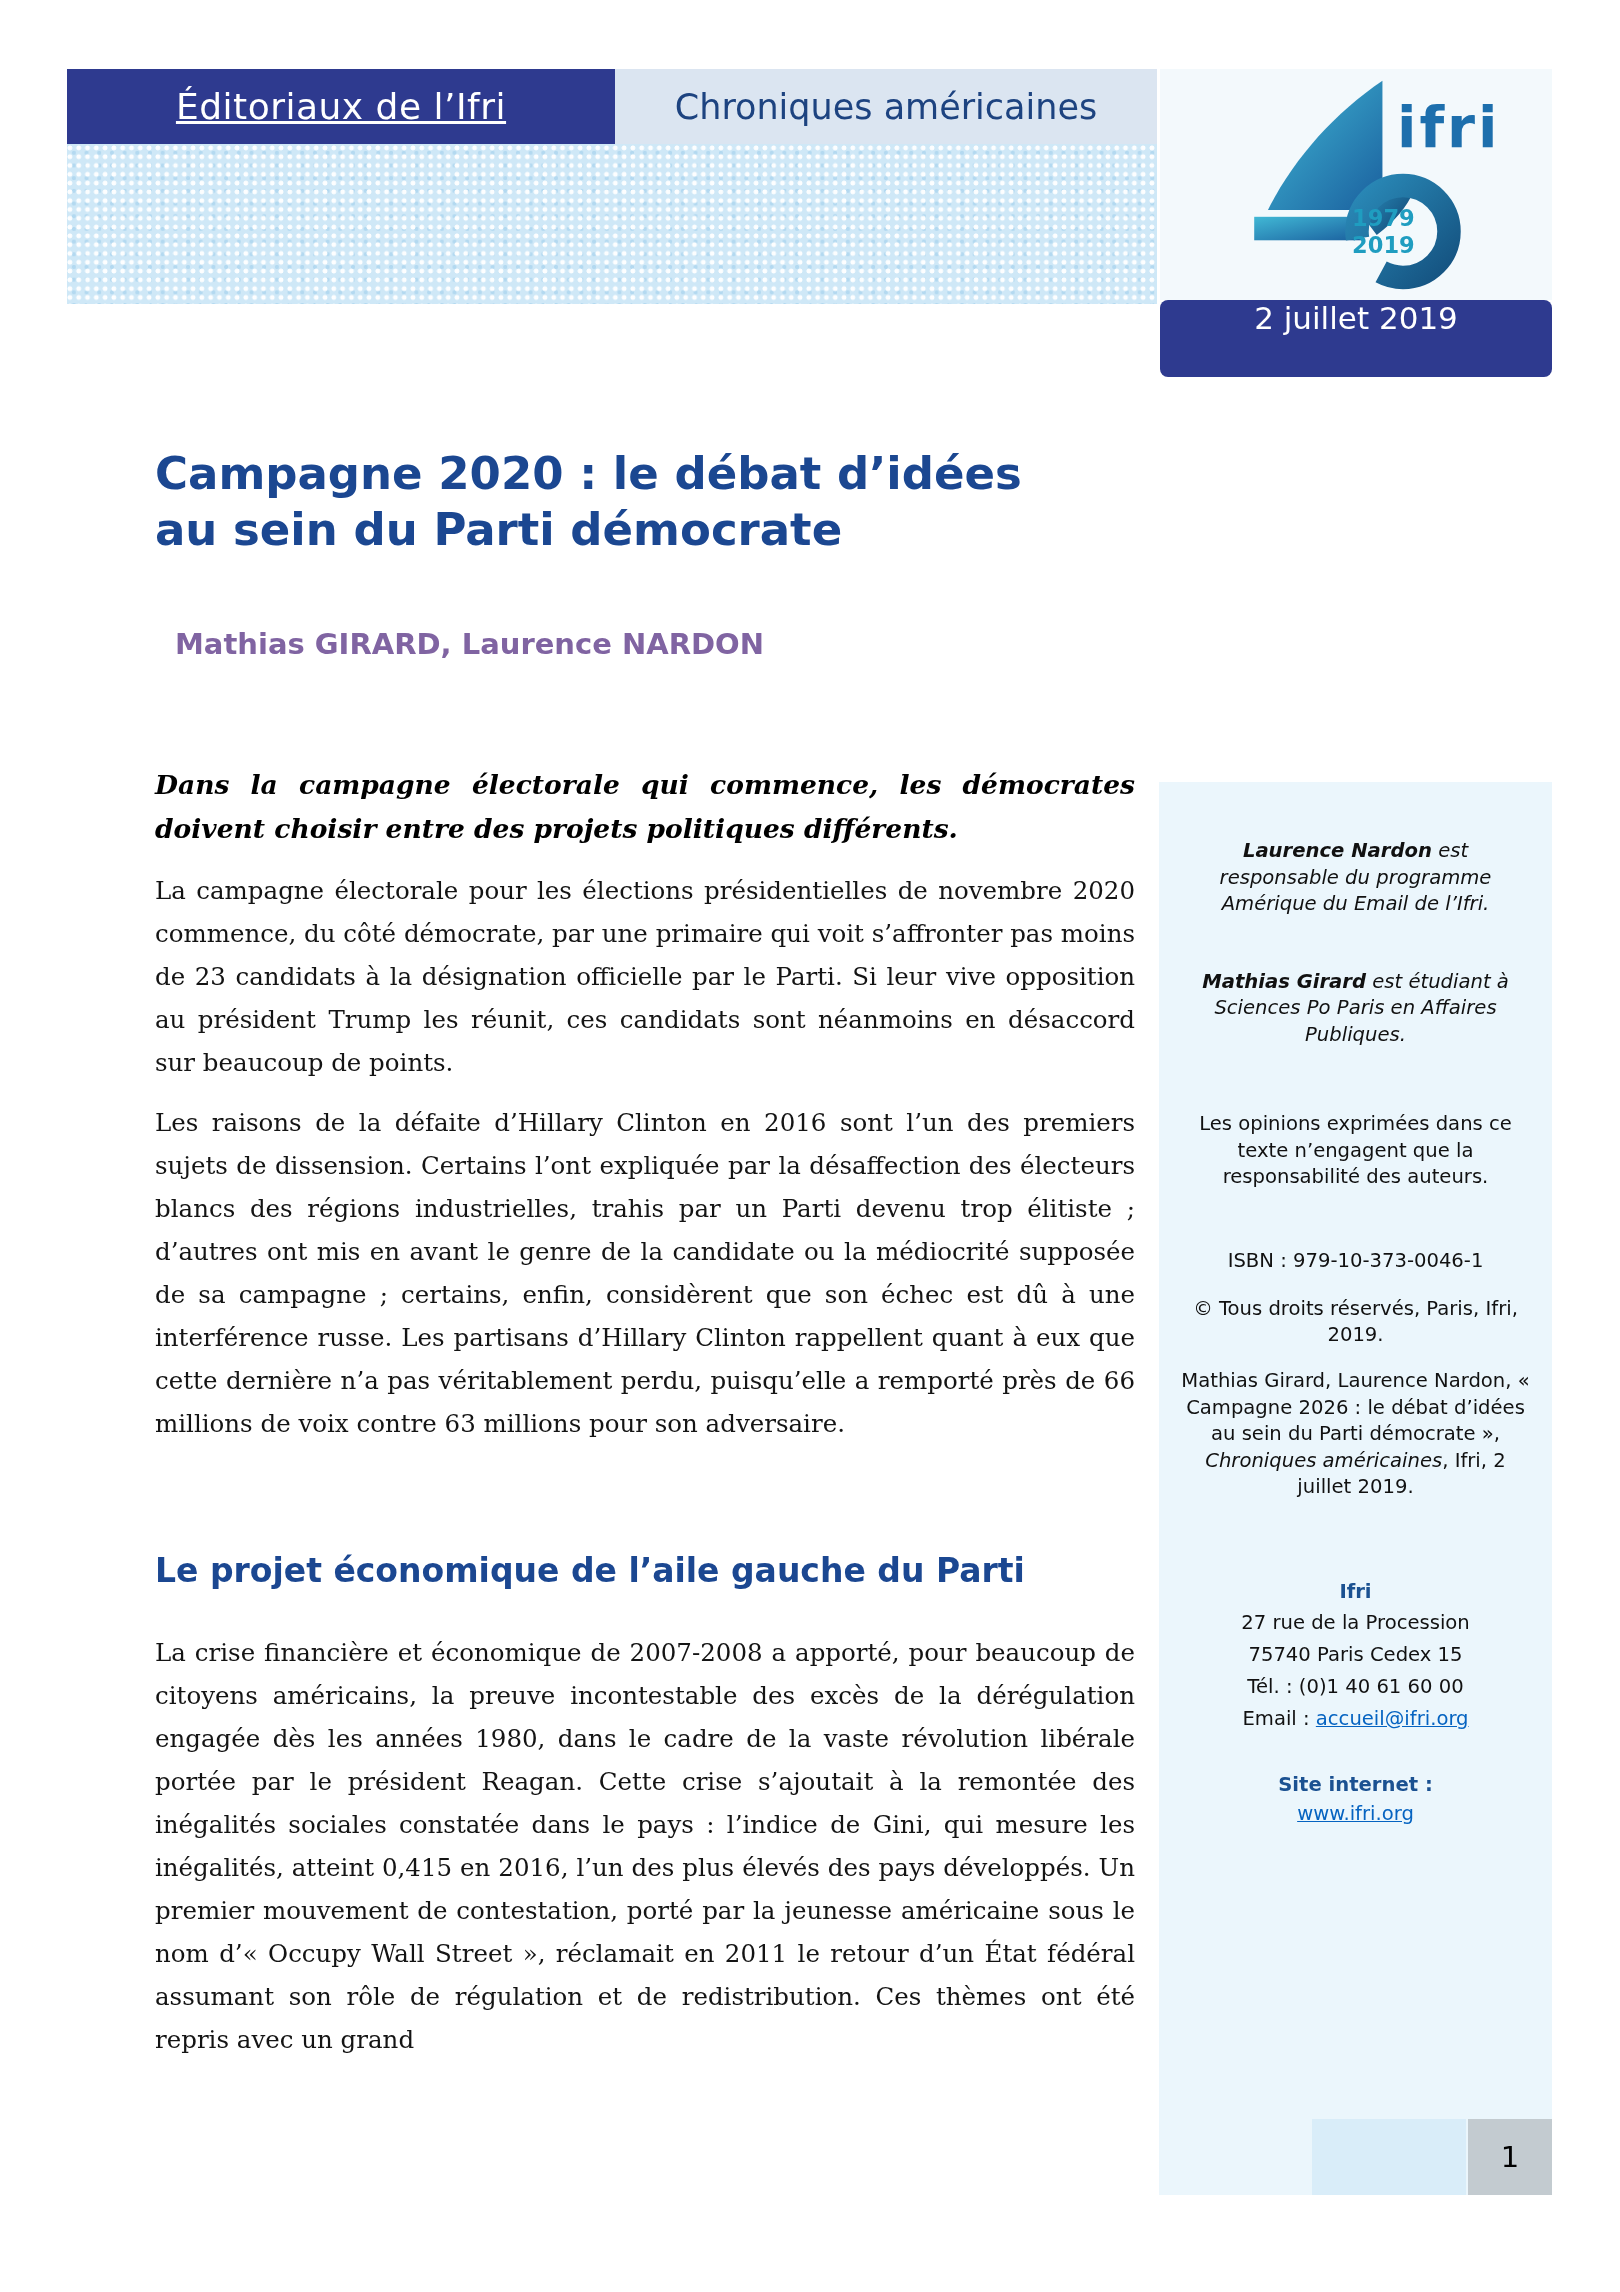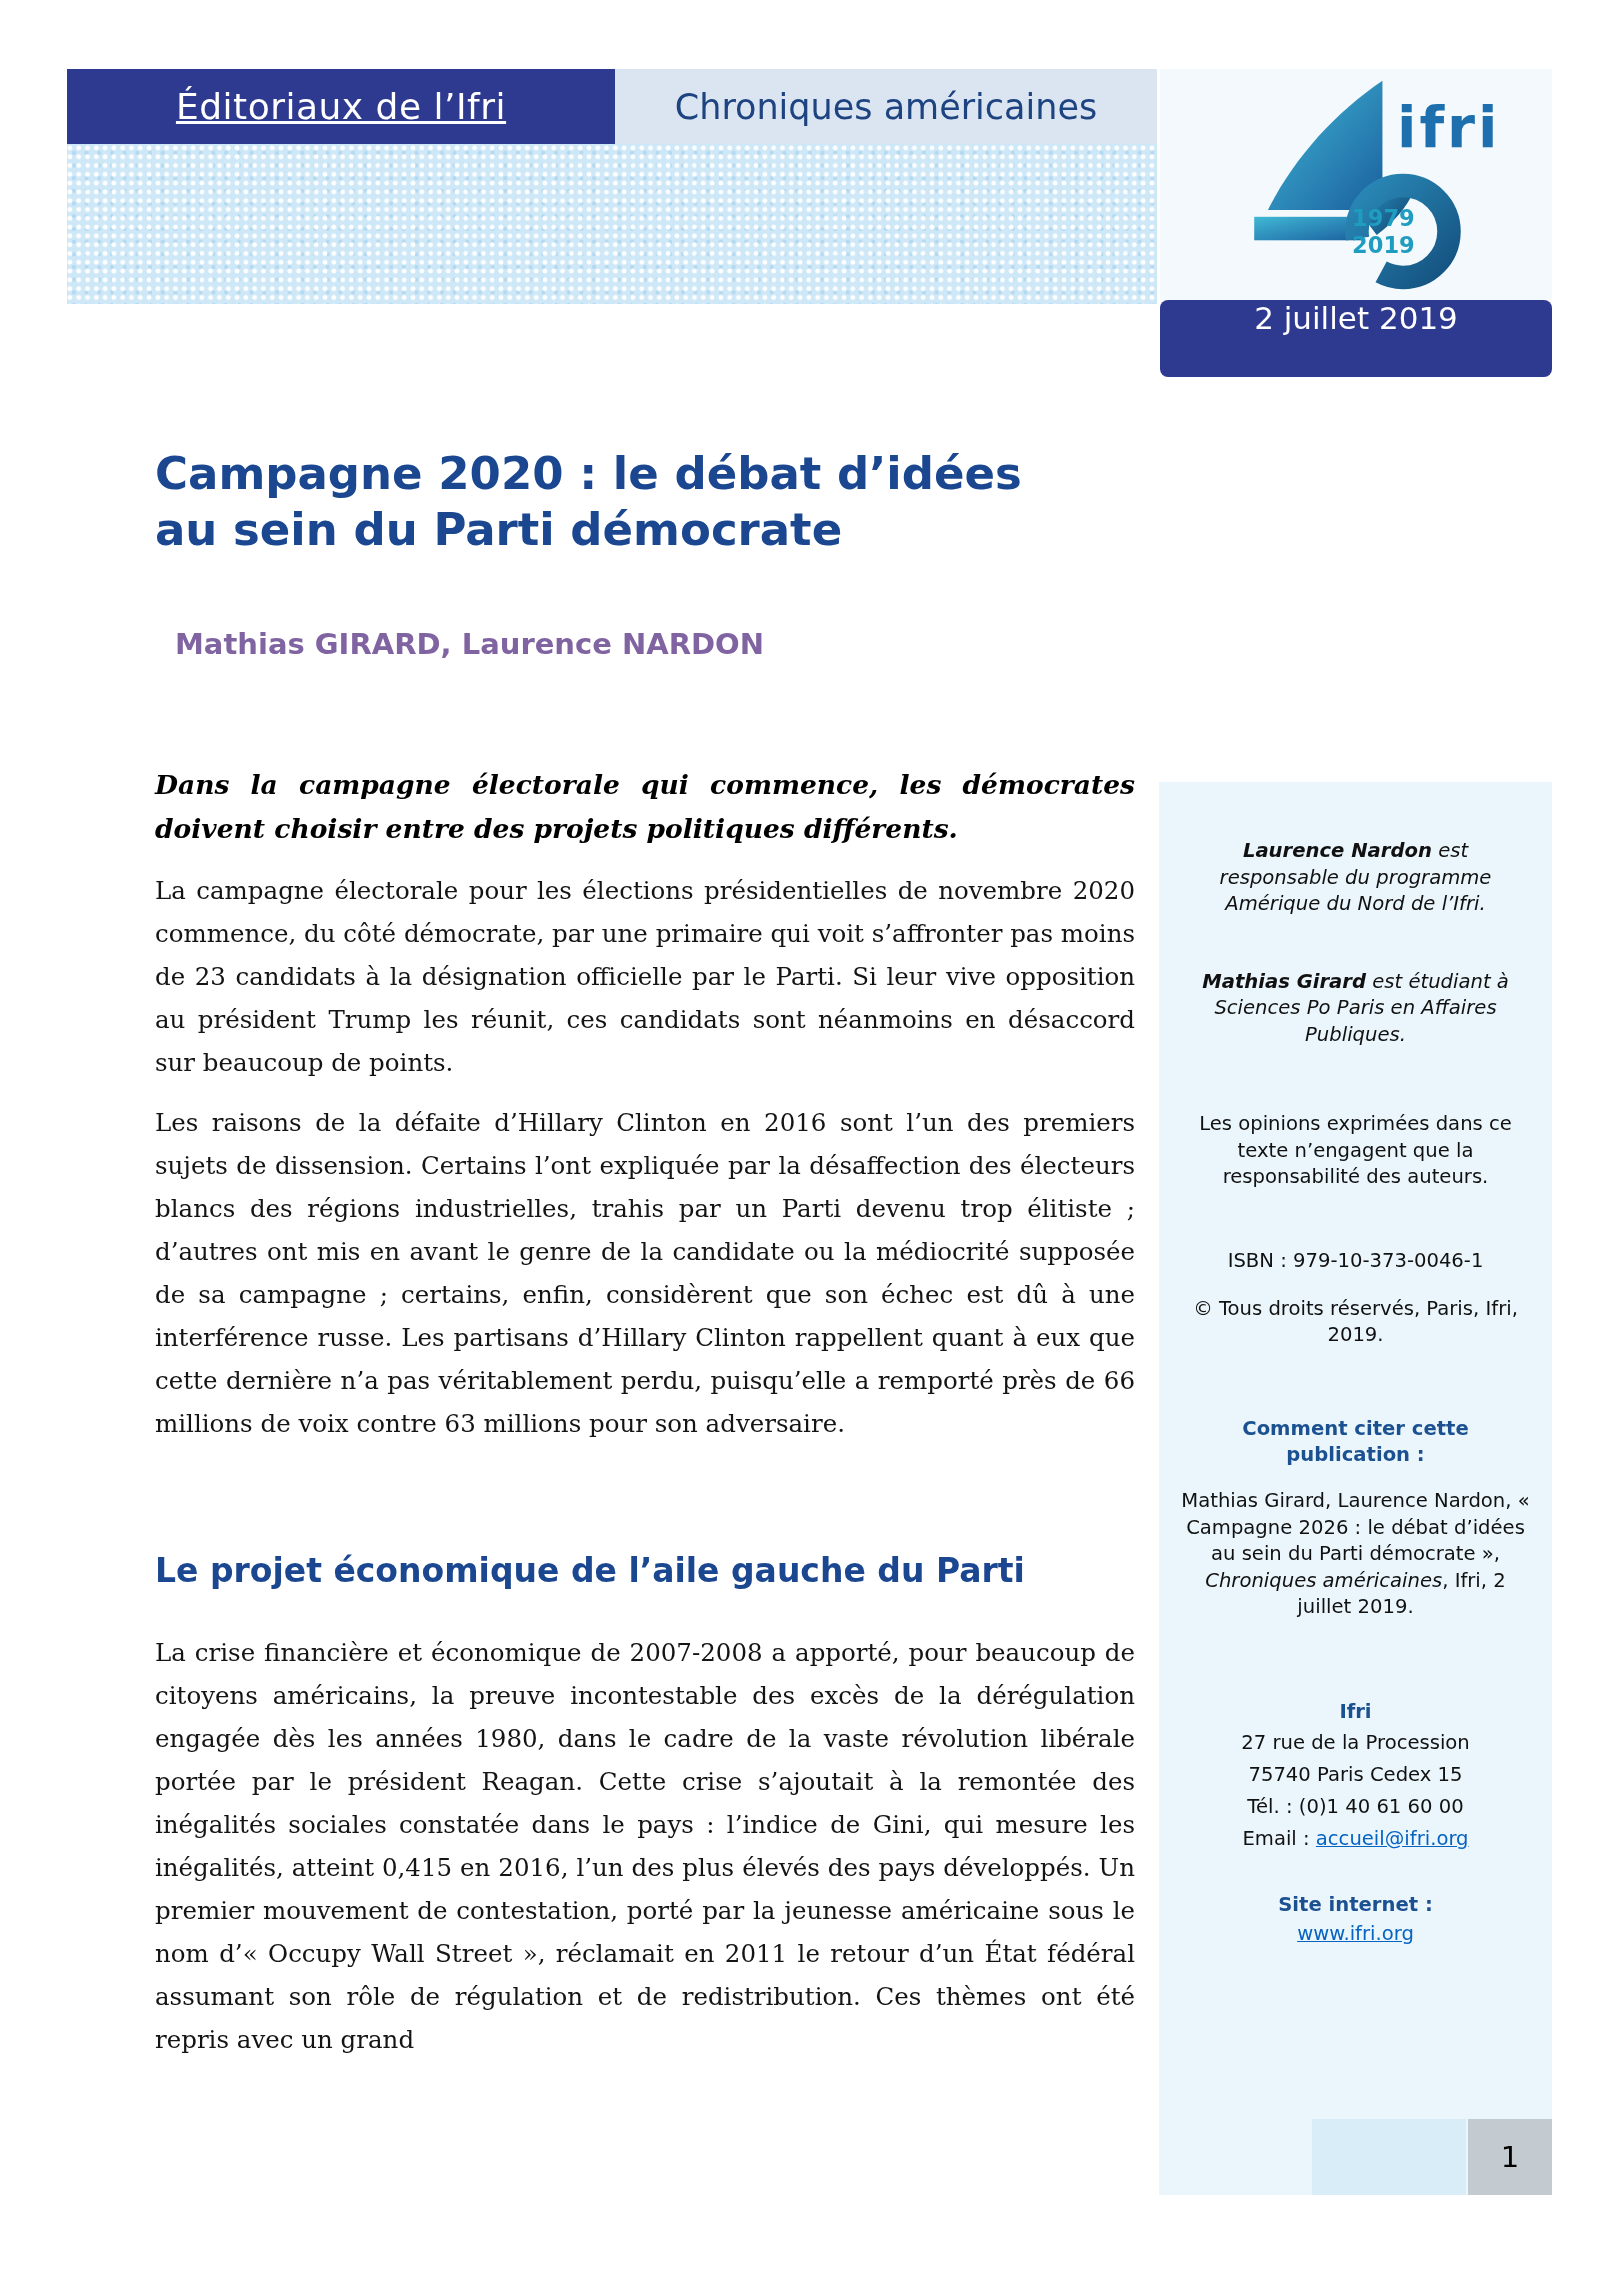--- a/index.html
+++ b/index.html
@@ -135,34 +135,33 @@
   <p class="body">Les raisons de la défaite d’Hillary Clinton en 2016 sont l’un des premiers sujets de dissension. Certains l’ont expliquée par la désaffection des électeurs blancs des régions industrielles, trahis par un Parti devenu trop élitiste ; d’autres ont mis en avant le genre de la candidate ou la médiocrité supposée de sa campagne ; certains, enfin, considèrent que son échec est dû à une interférence russe. Les partisans d’Hillary Clinton rappellent quant à eux que cette dernière n’a pas véritablement perdu, puisqu’elle a remporté près de 66 millions de voix contre 63 millions pour son adversaire.</p>
 
   <h2 class="section">Le projet économique de l’aile gauche du Parti</h2>
 
   <p class="body after-section">La crise financière et économique de 2007-2008 a apporté, pour beaucoup de citoyens américains, la preuve incontestable des excès de la dérégulation engagée dès les années 1980, dans le cadre de la vaste révolution libérale portée par le président Reagan. Cette crise s’ajoutait à la remontée des inégalités sociales constatée dans le pays : l’indice de Gini, qui mesure les inégalités, atteint 0,415 en 2016, l’un des plus élevés des pays développés. Un premier mouvement de contestation, porté par la jeunesse américaine sous le nom d’« Occupy Wall Street », réclamait en 2011 le retour d’un État fédéral assumant son rôle de régulation et de redistribution. Ces thèmes ont été repris avec un grand</p>
 </div>
 
 <div class="sidebar">
 
   <div class="bio bio1">
-    <span class="bio-name">Laurence Nardon</span><span> est responsable du programme Amérique du Nord de l’Ifri.</span>
+    <span class="bio-name">Laurence Nardon</span><span> est responsable du programme Amérique du Email de l’Ifri.</span>
   </div>
 
   <div class="bio bio2">
     <span class="bio-name">Mathias Girard</span><span> est étudiant à Sciences Po Paris en Affaires Publiques.</span>
   </div>
 
   <div class="disclaimer">Les opinions exprimées dans ce texte n’engagent que la responsabilité des auteurs.</div>
 
   <div class="isbn">ISBN : 979-10-373-0046-1</div>
 
   <div class="copyright">© Tous droits réservés, Paris, Ifri, 2019.</div>
 
-  <div class="cite-heading">Comment citer cette publication :</div>
 
   <div class="citation">
     <span>Mathias Girard, Laurence Nardon, « Campagne 2026 : le débat d’idées au sein du Parti démocrate », </span><span class="it">Chroniques américaines</span><span>, Ifri, 2 juillet 2019.</span>
   </div>
 
   <div class="org-name">Ifri</div>
 
   <div class="address">
     <div>27 rue de la Procession</div>
     <div>75740 Paris Cedex 15</div>

